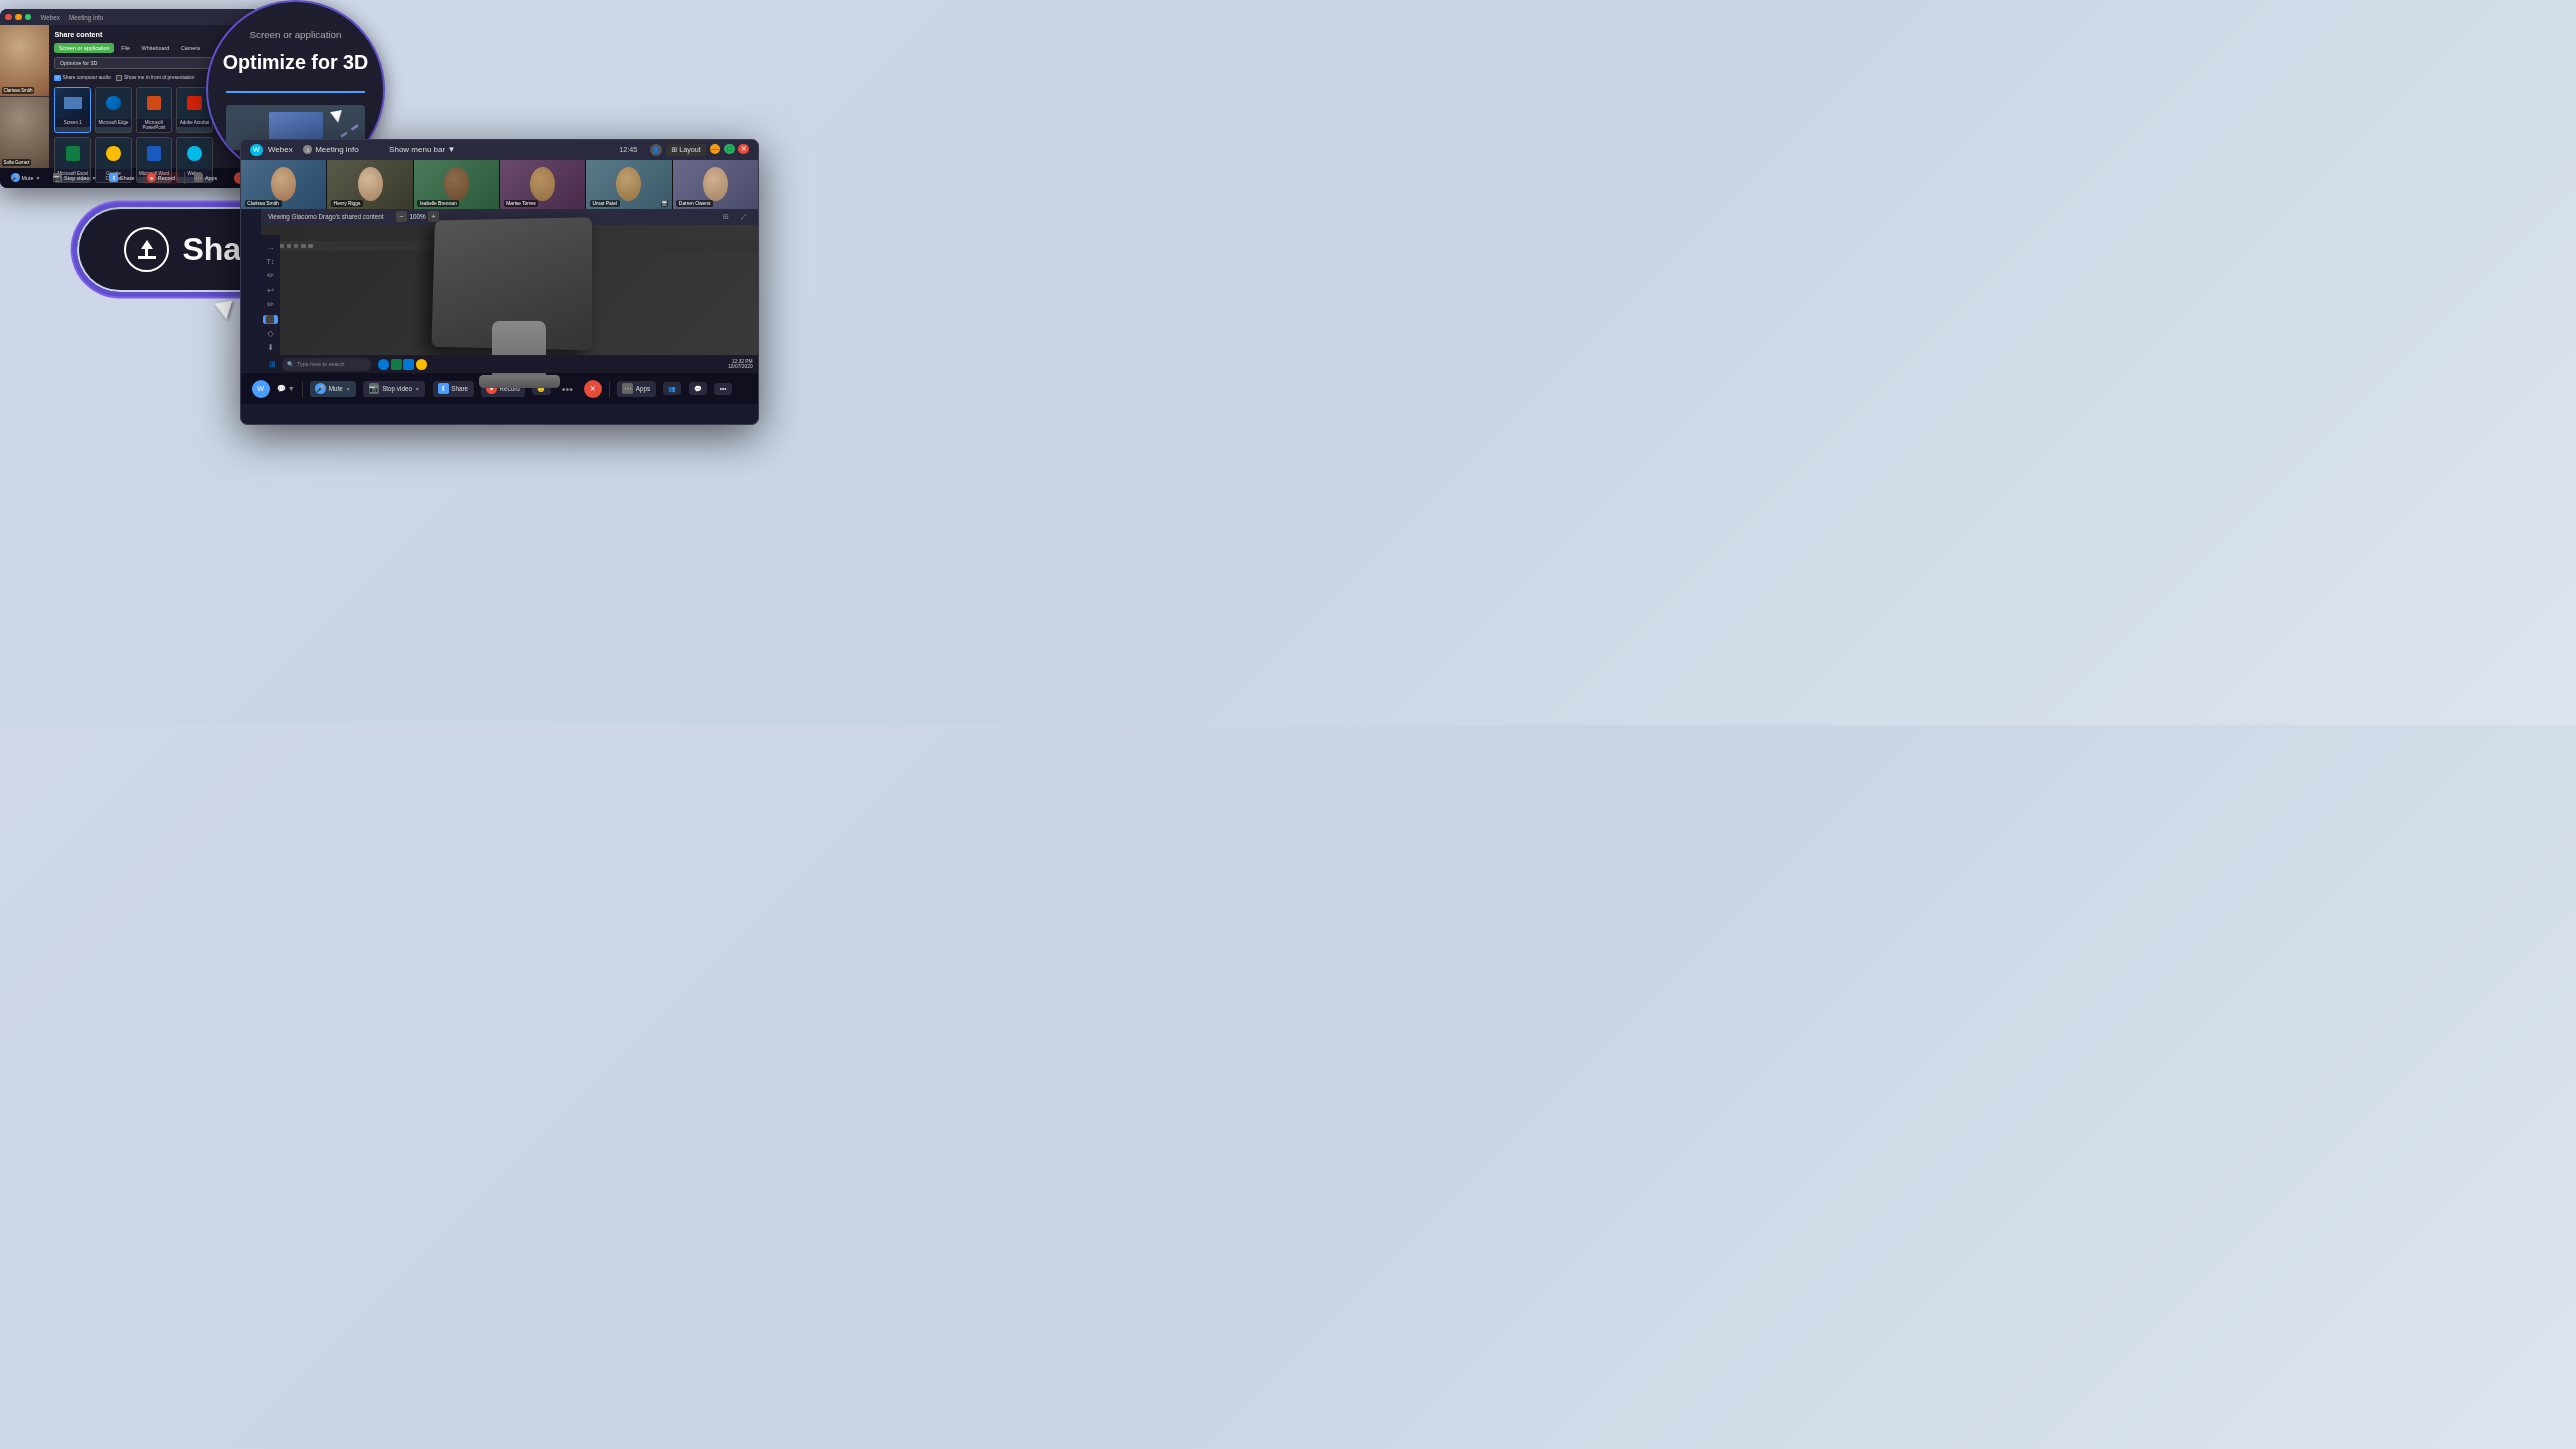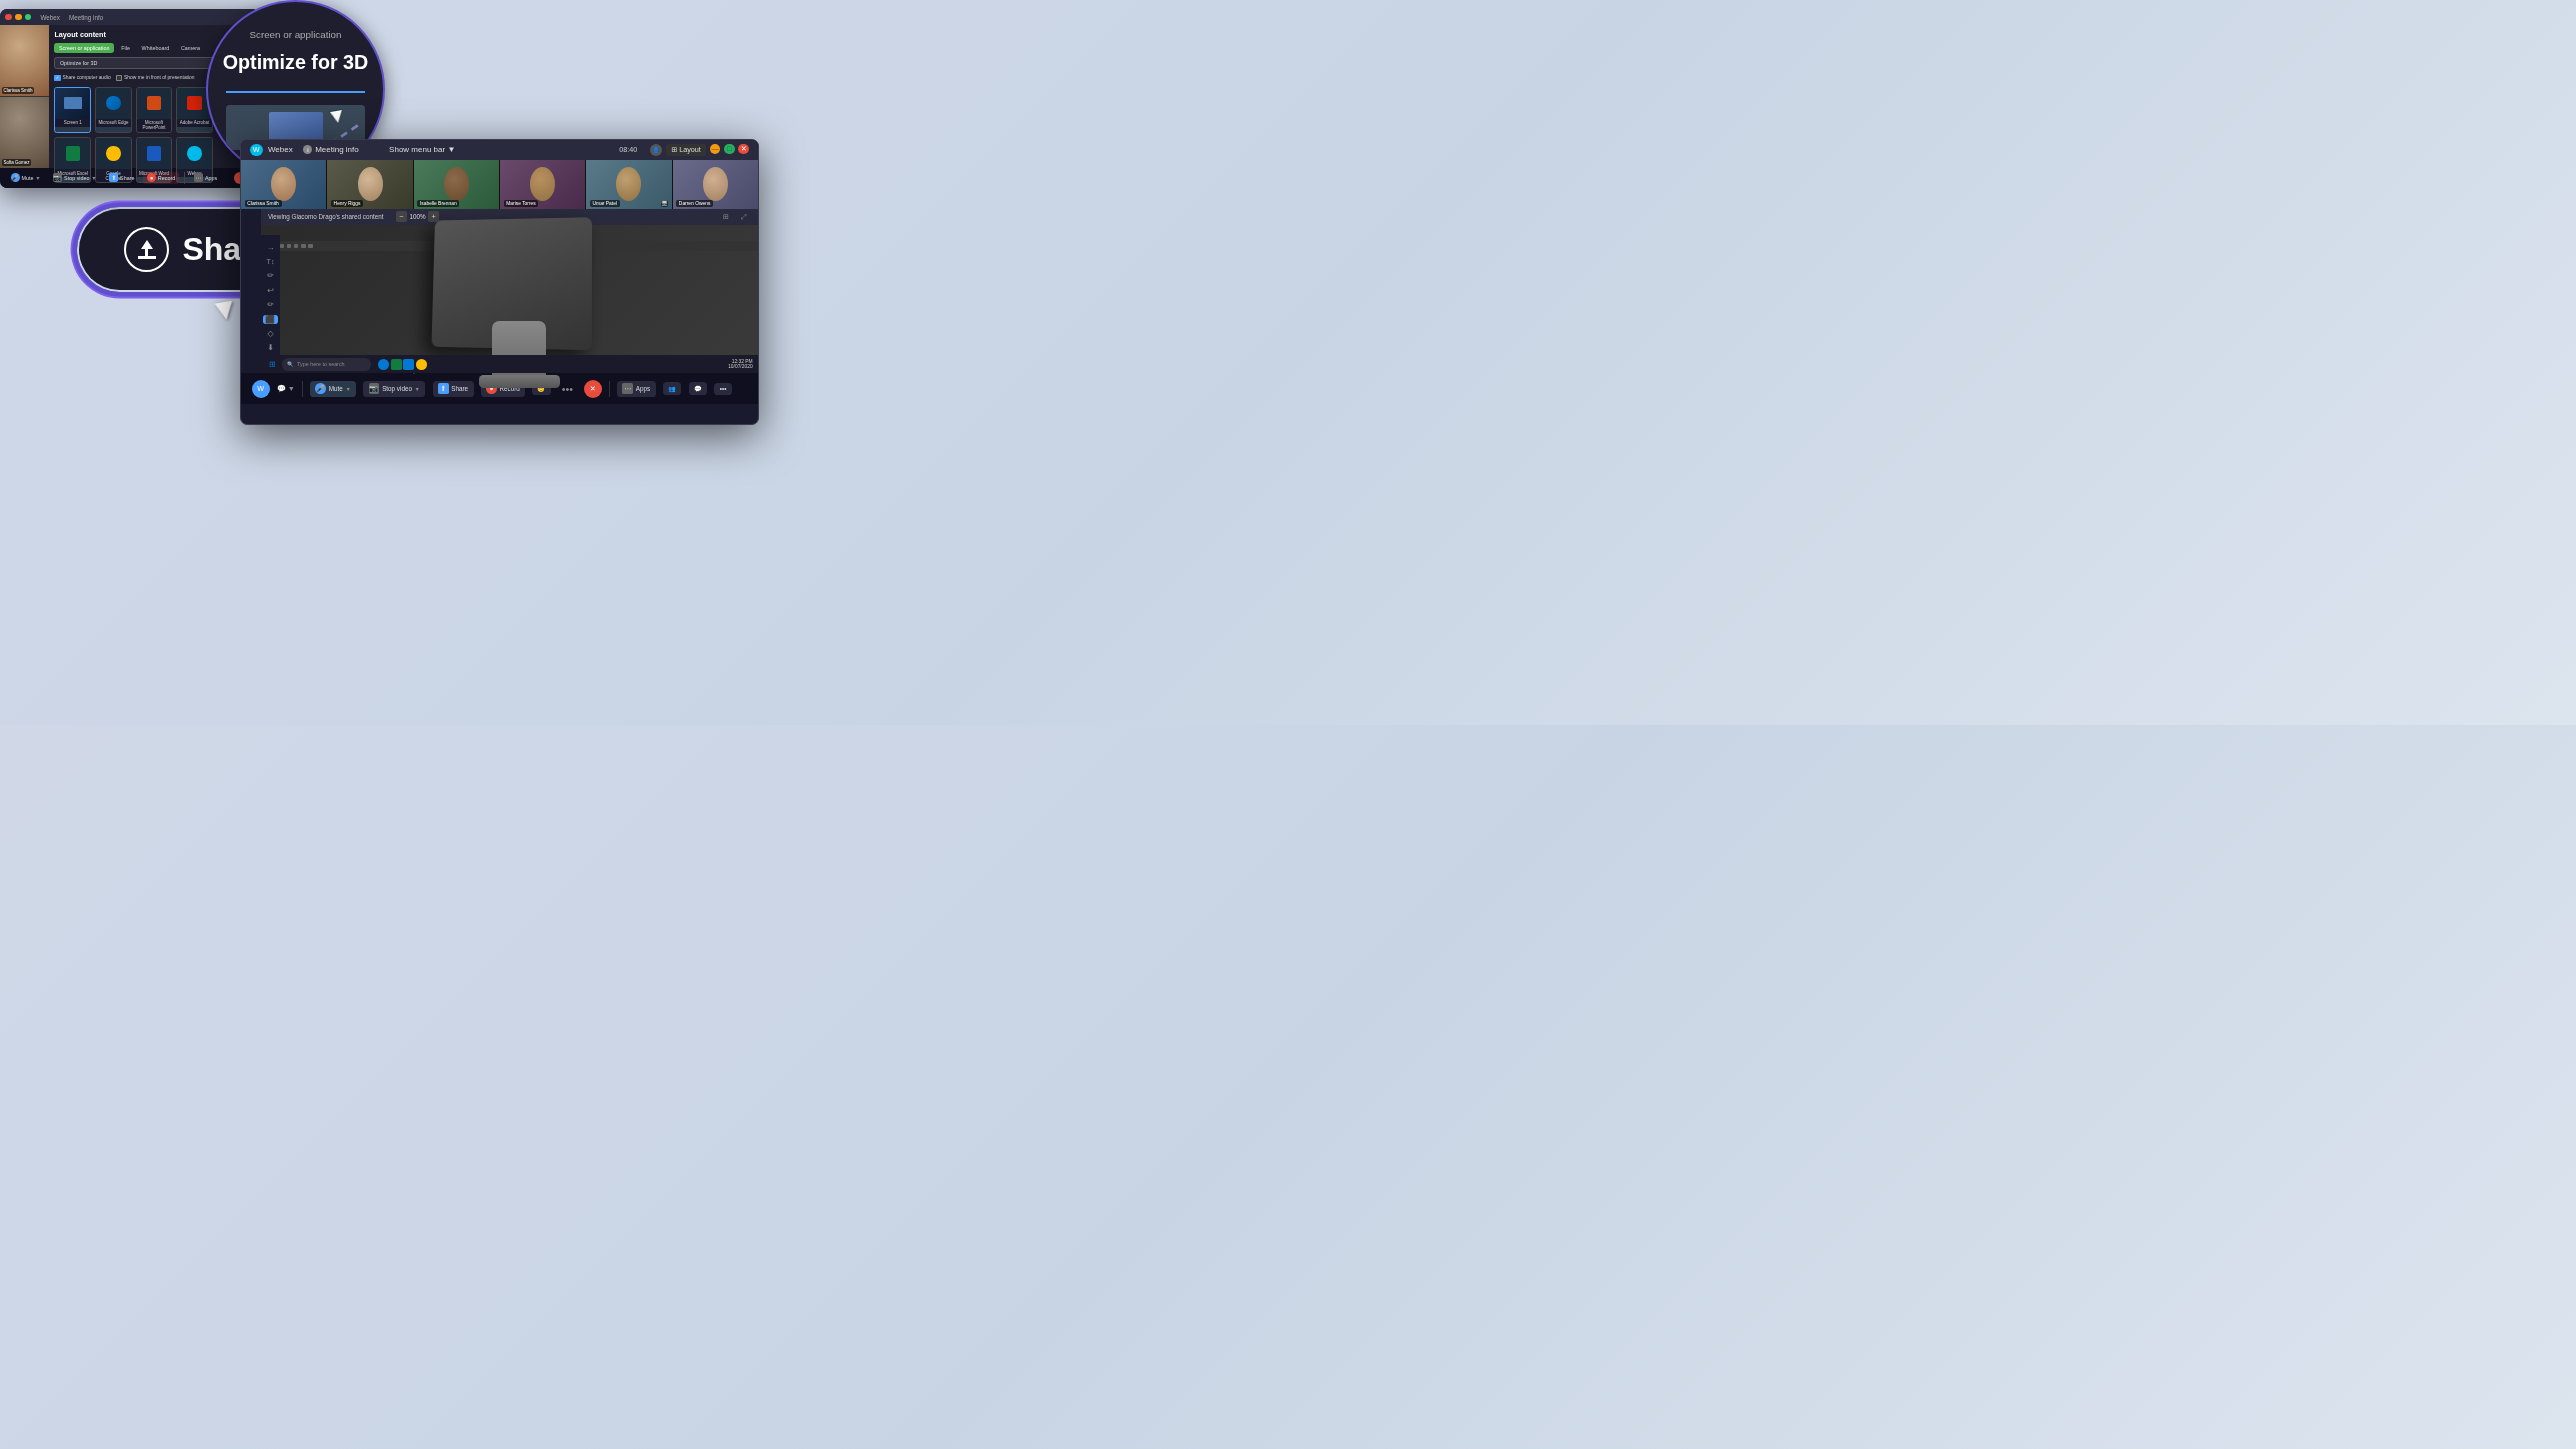--- a/index.html
+++ b/index.html
@@ -816,21 +816,21 @@
         <span class="p-name">Clarissa Smith</span>
       </div>
       <div class="participant-thumb">
         <div class="participant-face" style="background: radial-gradient(circle at 40% 30%, #9a8a7a, #5a4a3a);">
         </div>
         <span class="p-name">Sofia Gomez</span>
       </div>
     </div>
 
     <div class="share-content-panel">
-      <div class="share-panel-title">Layout content</div>
+      <div class="share-panel-title">Share content</div>
       <div class="share-tabs">
         <div class="share-tab active">Screen or application</div>
         <div class="share-tab">File</div>
         <div class="share-tab">Whiteboard</div>
         <div class="share-tab">Camera</div>
       </div>
 
       <div class="optimize-dropdown">
         <span>Optimize for 3D</span>
       </div>
@@ -979,21 +979,21 @@
     <div class="main-title-icon">W</div>
     <span class="main-title-text">Webex</span>
     <div class="main-meeting-info">
       <div class="main-meeting-info-icon">ℹ</div>
       <span>Meeting info</span>
     </div>
     <div class="main-show-menu">
       <span>Show menu bar</span>
       <span> ▼</span>
     </div>
-    <span class="main-time" style="margin-left:auto;">08:40</span>
+    <span class="main-time" style="margin-left:auto;">12:45</span>
     <div class="titlebar-controls">
       <div class="tc-btn" style="background:#555; width:12.5px; height:12.5px; border-radius:50%; font-size:6.3px; color:#ddd;">👤</div>
       <div class="tc-layout">
         <span>⊞</span>
         <span>Layout</span>
       </div>
       <div class="tc-btn tc-min">—</div>
       <div class="tc-btn tc-max">□</div>
       <div class="tc-btn tc-close">✕</div>
     </div>

